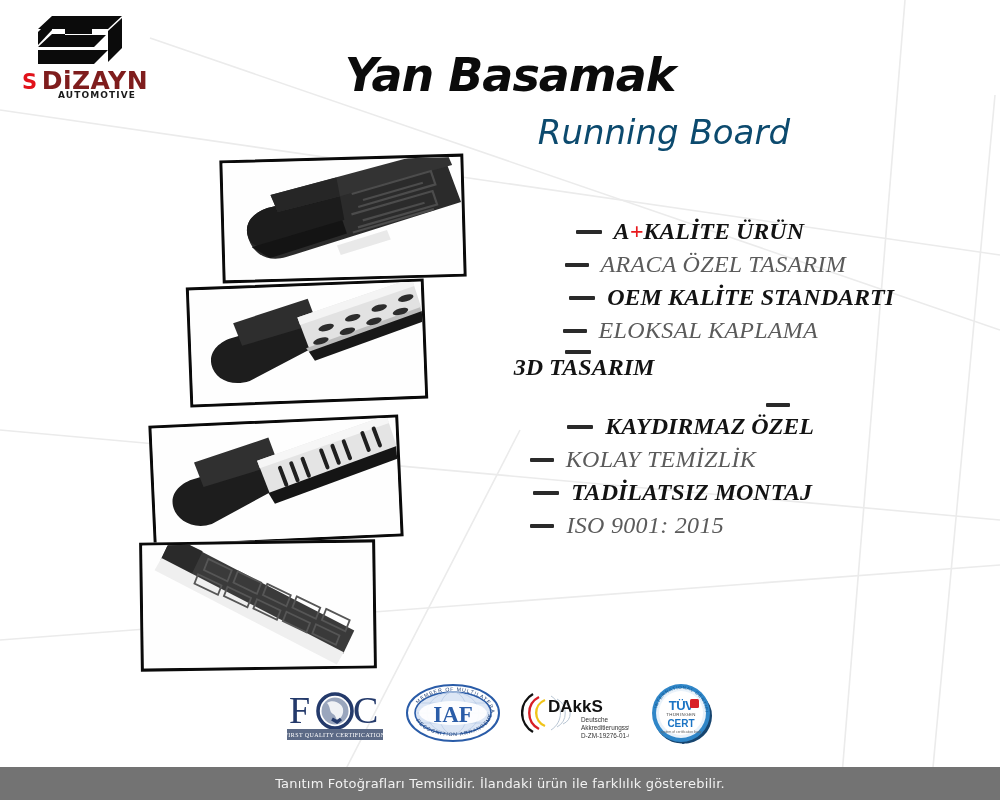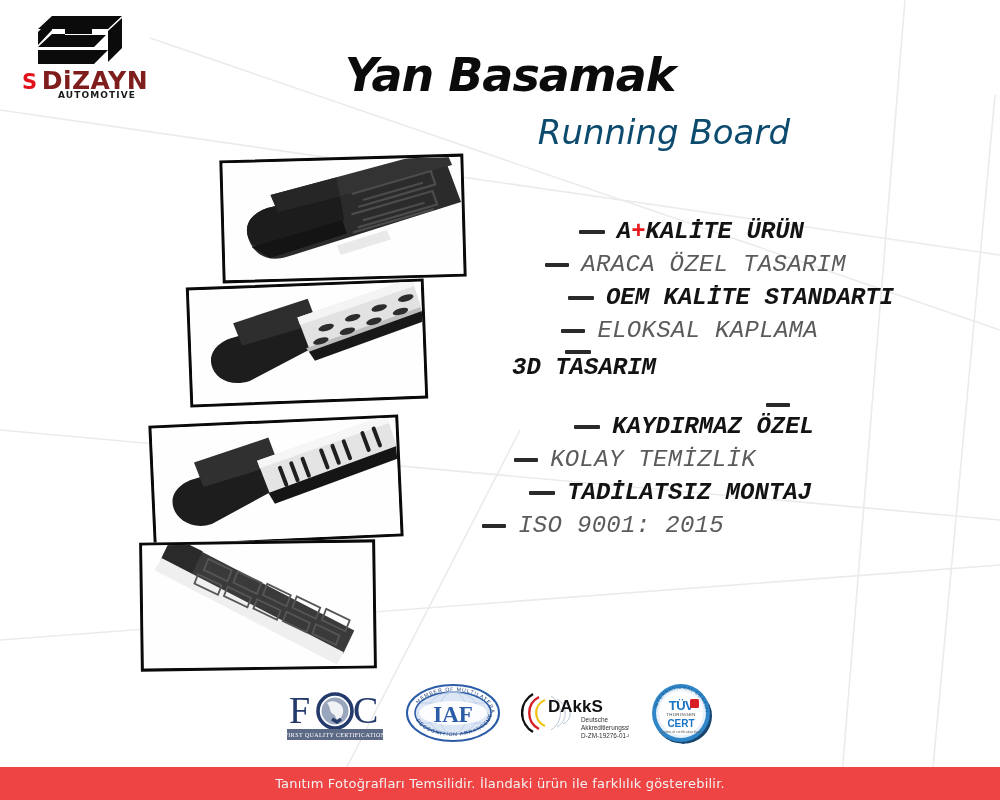--- a/index.html
+++ b/index.html
@@ -77,21 +77,21 @@
   }
   .feat-dash {
     display:inline-block;
     height:4px; border-radius:1px;
     background:#2a2a2a;
     margin-right:12px;
     flex:0 0 auto;
   }
   .feat-text {
     font-style:italic;
-    font-family:Liberation Mono, monospace;
+    font-family:Liberation Serif, serif;
   }
   .feat-row.strong .feat-text {
     font-weight:bold; color:#131313; font-size:24px; letter-spacing:0px;
   }
   .feat-row.light .feat-text {
     font-weight:400; color:#5b5b5b; font-size:24px; letter-spacing:0.3px;
   }
   .plus { color:#e8191c; }
 
   
@@ -99,21 +99,21 @@
     position:absolute; left:285px; top:680px;
     width:430px; height:70px;
     display:flex; align-items:center; justify-content:space-between;
   }
   .badge { position:relative; }
 
   
   #footer {
     position:absolute; left:0; top:767px;
     width:1000px; height:33px;
-    background:#ef4444;
+    background:#737373;
     display:flex; align-items:center; justify-content:center;
   }
   #footer-text {
     color:#f2f2f2; font-size:13px; letter-spacing:0.2px;
     font-family:"DejaVu Sans", sans-serif;
   }
 </style>
 </head>
 <body>
 

